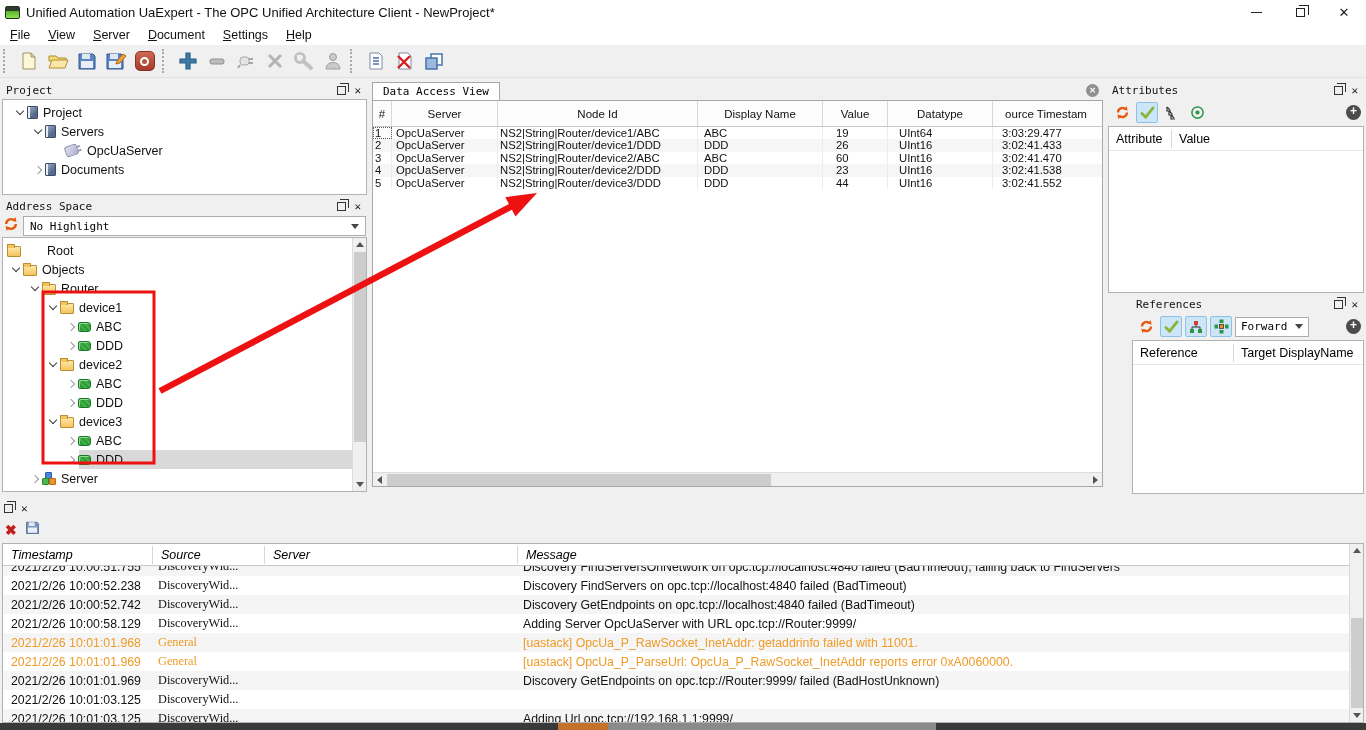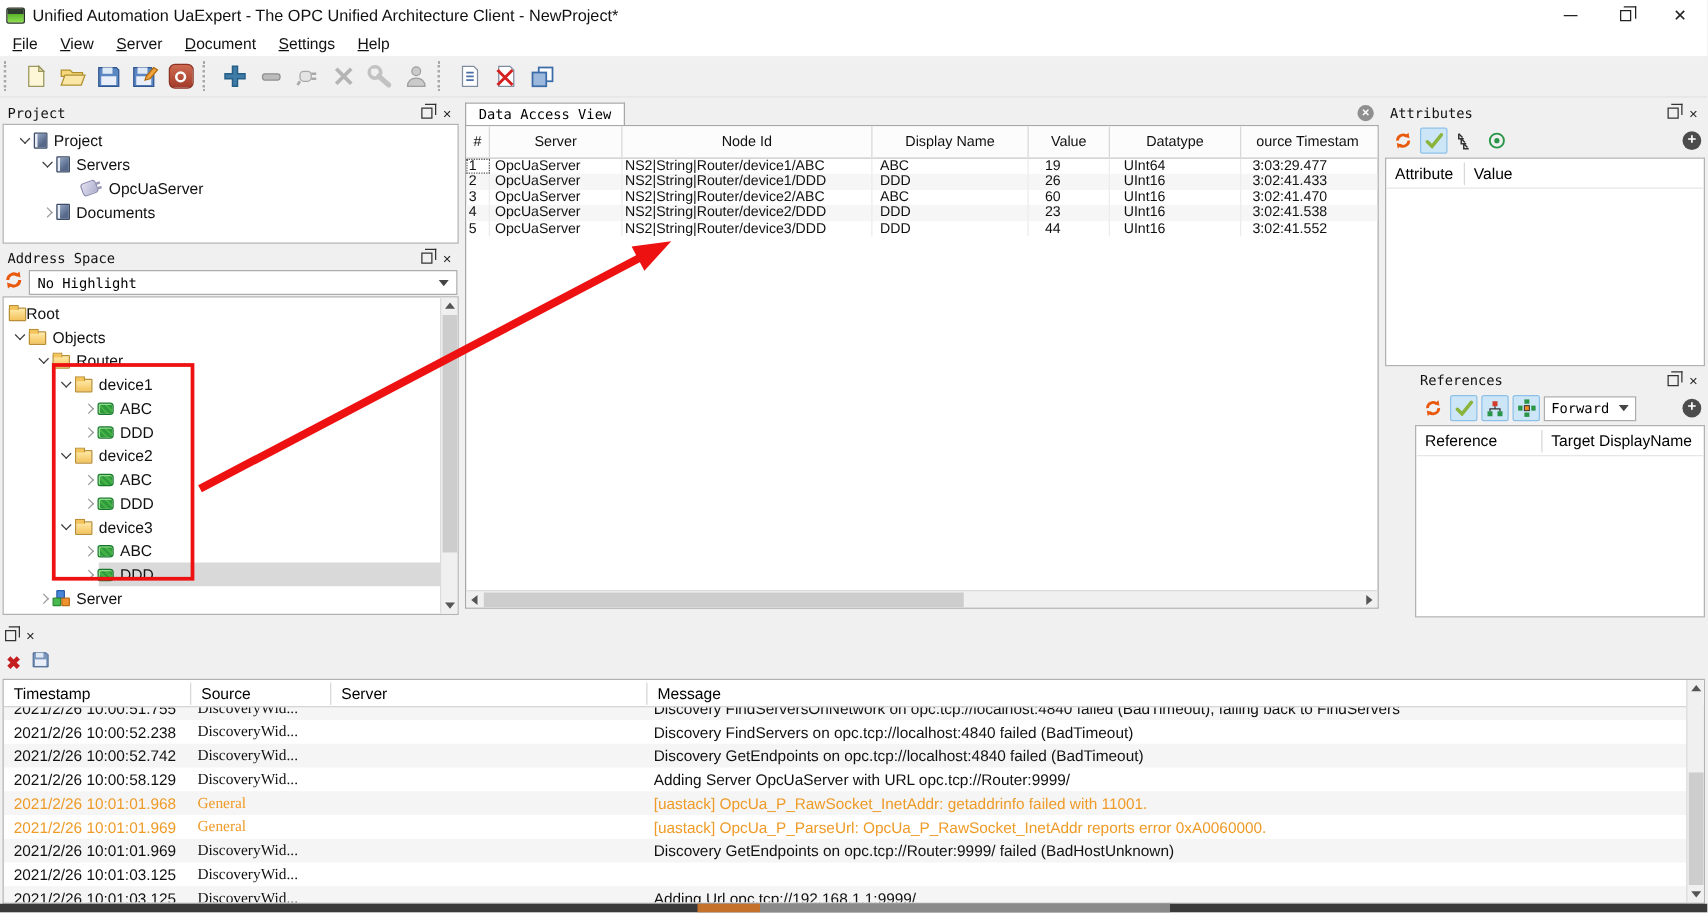--- a/index.html
+++ b/index.html
@@ -105,21 +105,21 @@
   .mtb-btn.on { background:#cde6f7; border:1px solid #8ec1e8; border-radius:2px; }
   .plus-circle { margin-left:auto; width:15px; height:15px; border-radius:50%; background:#4c4c4c; color:#fff; font-size:12px; line-height:13px; text-align:center; font-weight:bold; }
   .attr-header { display:flex; height:24px; border-bottom:1px solid #e6e6e6; font-size:12.5px; align-items:center; }
   .attr-header .hc { padding-left:7px; border-right:1px solid #d8d8d8; height:18px; display:flex; align-items:center; }
   .fwd-combo { height:20px; background:#fff; border:1px solid #adadad; display:flex; align-items:center; font-family:"DejaVu Sans Mono", monospace; font-size:11px; padding:0 5px; gap:8px; }
   .fwd-combo .arrow { width:0;height:0;border-left:4px solid transparent;border-right:4px solid transparent;border-top:5px solid #444; }
 
   
   .log-toolbar { display:flex; align-items:center; height:25px; padding-left:5px; gap:8px; }
   .log-box { position:absolute; left:2px; top:43px; width:1362px; height:180px; background:#fff; border:1px solid #b2b2b2; overflow:hidden; }
-  .log-header { display:flex; height:22px; border-bottom:1px solid #c8c8c8; background:#fff; font-size:12.5px; align-items:center; }
+  .log-header { display:flex; height:22px; border-bottom:1px solid #c8c8c8; background:#fff; font-size:12.5px; align-items:center;font-style:italic; }
   .log-hc { border-right:1px solid #d8d8d8; height:18px; display:flex; align-items:center; padding-left:8px; }
   .log-rows { position:absolute; left:0; right:14px; top:22px; bottom:0; overflow:hidden; }
   .log-row { display:flex; height:19px; align-items:center; font-size:12.3px; color:#111; white-space:nowrap; }
   .log-row:nth-child(odd) { background:#f5f5f5; }
   .log-row.warn { color:#ef9b28; }
   .lc-ts { width:150px; padding-left:8px; overflow:hidden; }
   .lc-src { width:112px; padding-left:5px; overflow:hidden;font-family:Liberation Serif, serif; }
   .lc-srv { width:253px; padding-left:5px; overflow:hidden; }
   .lc-msg { flex:1; padding-left:5px; overflow:hidden; }
   .log-partial { margin-top:-9px; }
@@ -316,21 +316,21 @@
       </span>
       <div class="combo">
         <span>No Highlight</span>
         <span class="arrow"></span>
       </div>
     </div>
     <div class="pbox" style="height:255px;">
       <div style="padding-top:3px; width:351px;">
         <div class="trow" style="padding-left:4px;">
           <span class="ic ic-folder"></span>
-          <span class="tlabel" style="margin-left:0;">Root</span>
+          <span class="tlabel" style="margin-left:26px;">Root</span>
         </div>
         <div class="trow" style="padding-left:6px;">
           <span class="chev exp">
               <i></i>
             </span>
           <span class="ic ic-folder"></span>
           <span class="tlabel">Objects</span>
         </div>
         <div class="trow" style="padding-left:25px;">
           <span class="chev exp">

